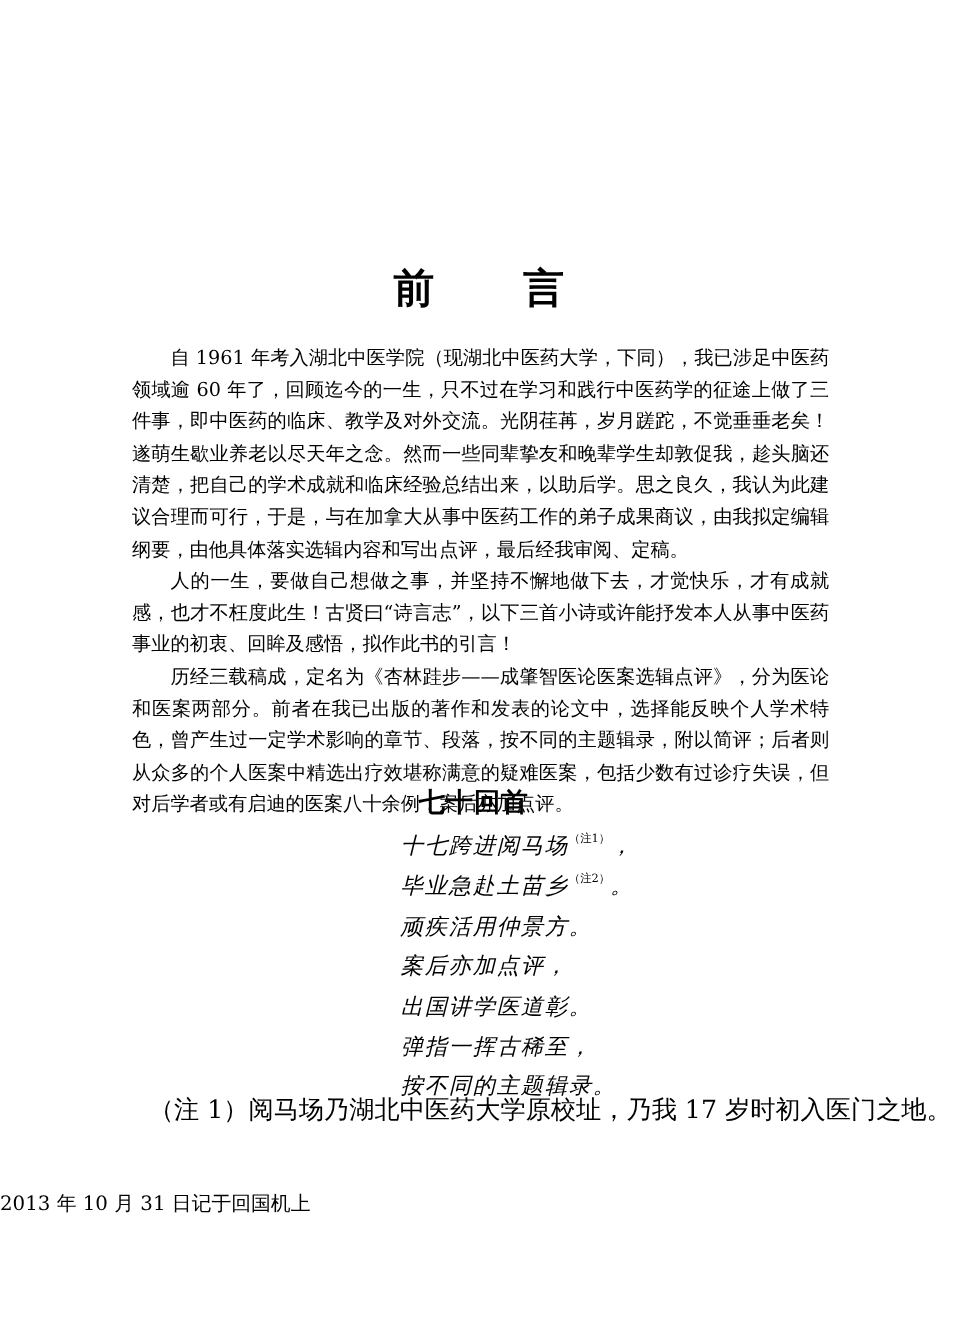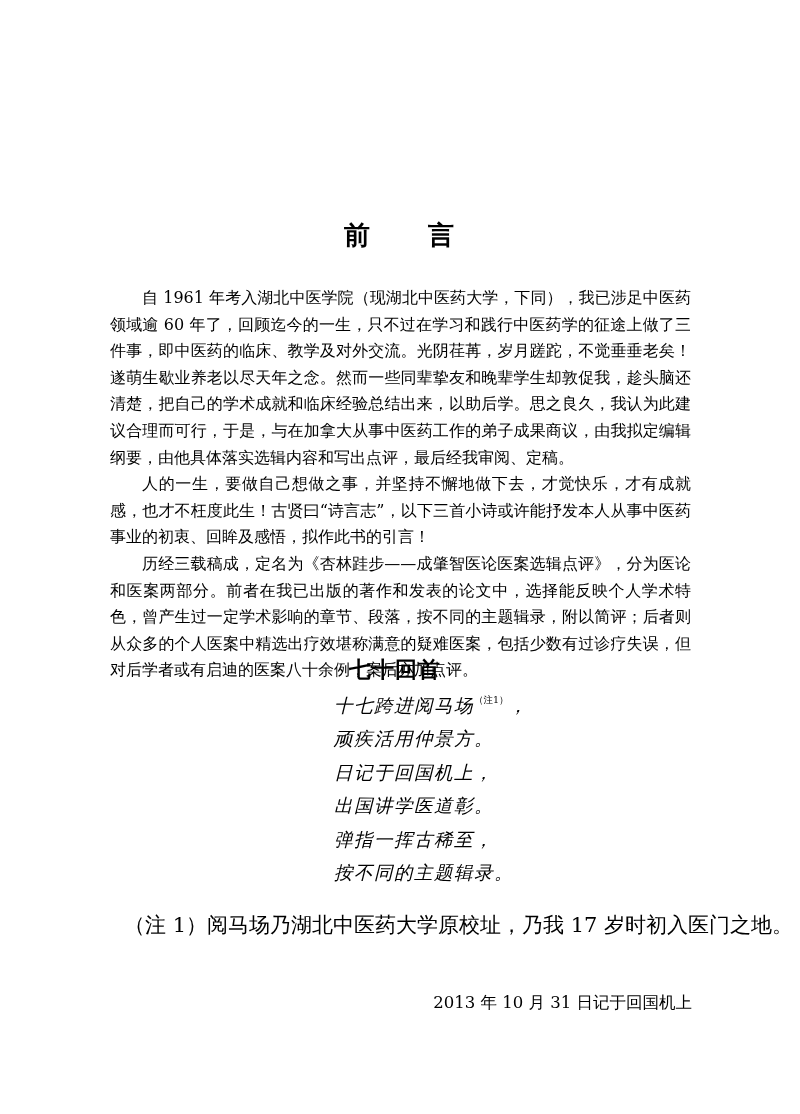--- a/index.html
+++ b/index.html
@@ -22,21 +22,21 @@
 
   
   .doc-title {
     position: absolute;
     left: 0;
     top: 196px;
     width: 800px;
     text-align: center;
     font-family: "DejaVu Serif", "Liberation Serif", serif;
     font-weight: bold;
-    font-size: 26px;
+    font-size: 34px;
     letter-spacing: 2px;
     line-height: 44px;
     white-space: pre;
   }
 
   
   .body-block {
     position: absolute;
     left: 110px;
     top: 285px;
@@ -105,21 +105,20 @@
   }
 
   
   .signature {
     position: absolute;
     left: 0;
     top: 991px;
     width: 800px;
     padding-right: 108px;
     box-sizing: border-box;
-    text-align: right;
     font-family: "DejaVu Serif", "Liberation Serif", serif;
     font-size: 16.5px;
     line-height: 24px;
     white-space: nowrap;
   }
 </style>
 </head>
 <body>
 
 <div class="page">
@@ -132,24 +131,27 @@
     <p class="para">历经三载稿成，定名为《杏林跬步——成肇智医论医案选辑点评》，分为医论和医案两部分。前者在我已出版的著作和发表的论文中，选择能反映个人学术特色，曾产生过一定学术影响的章节、段落，按不同的主题辑录，附以简评；后者则从众多的个人医案中精选出疗效堪称满意的疑难医案，包括少数有过诊疗失误，但对后学者或有启迪的医案八十余例，案后亦加点评。</p>
   </div>
 
   <div class="poem-wrap">
     <div class="poem-title">七十回首</div>
     <div class="poem-lines">
       <div class="poem-line">
         <span>十七跨进阅马场</span><span class="note">（注1）</span><span>，</span>
       </div>
       <div class="poem-line">
+        <span>毕业急赴土苗乡</span><span class="note">（注2）</span><span>。</span>
+      </div>
+      <div class="poem-line">
         <span>顽疾活用仲景方</span><span class="note"></span><span>。</span>
       </div>
       <div class="poem-line">
-        <span>日记于回国机上</span><span class="note"></span><span>，</span>
+        <span>案后亦加点评</span><span class="note"></span><span>，</span>
       </div>
       <div class="poem-line">
         <span>出国讲学医道彰</span><span class="note"></span><span>。</span>
       </div>
       <div class="poem-line">
         <span>弹指一挥古稀至</span><span class="note"></span><span>，</span>
       </div>
       <div class="poem-line">
         <span>按不同的主题辑录</span><span class="note"></span><span>。</span>
       </div>

